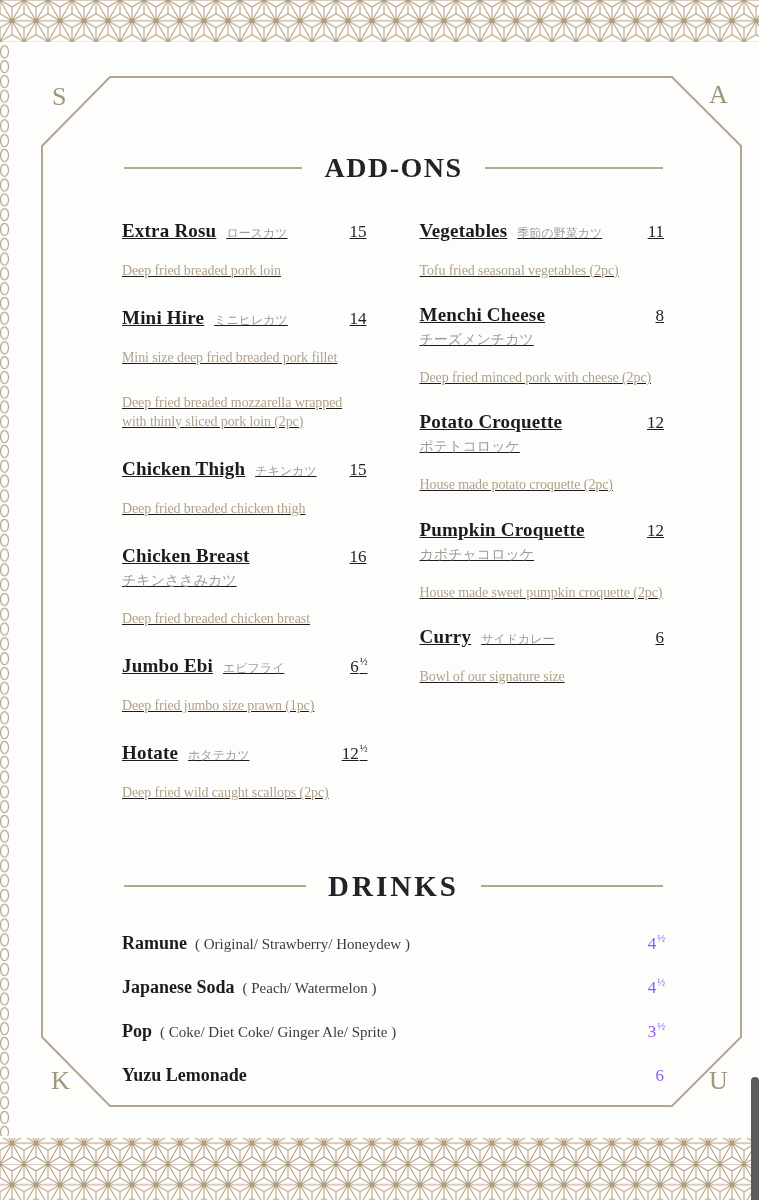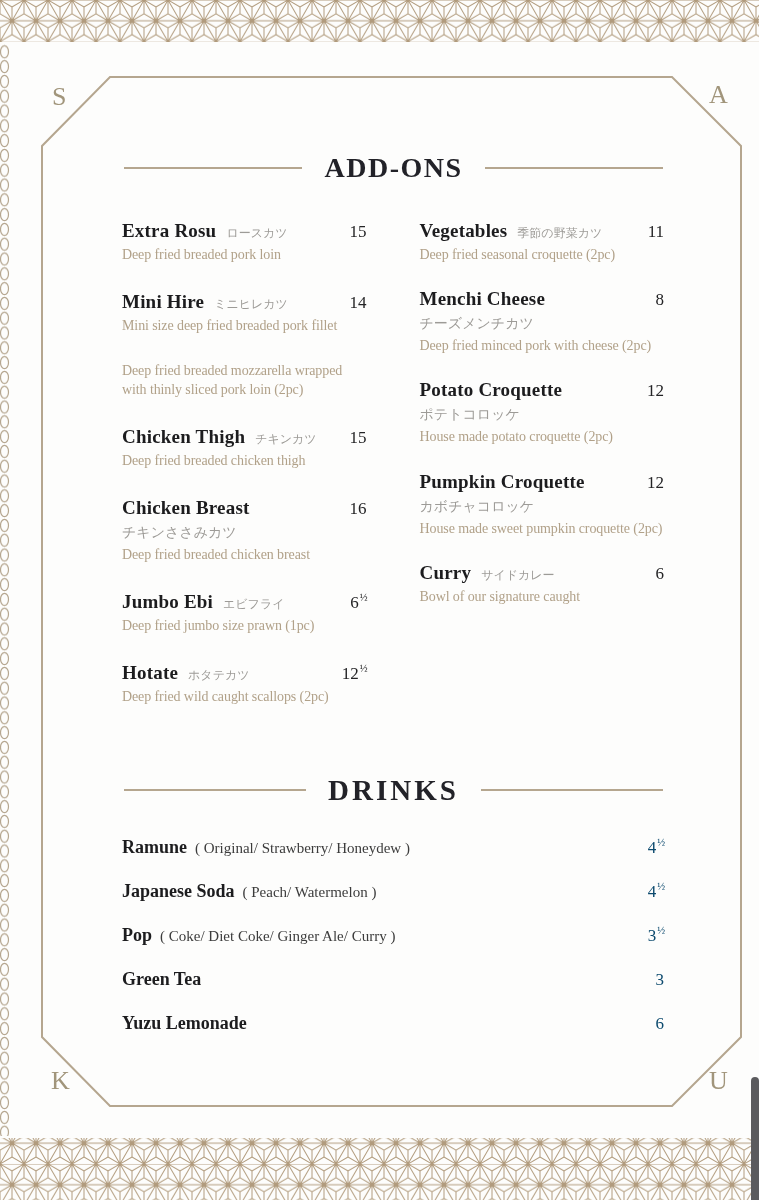--- a/index.html
+++ b/index.html
@@ -19,38 +19,38 @@
 
   .content{position:absolute;left:122px;top:152px;width:543px;}
 
   .sec-head{display:flex;align-items:center;gap:22px;margin:0 2px 36px 2px;}
   .rule{flex:1;height:2px;background:#b5a68f;}
   .sec-title{
     font-weight:700;font-size:28px;letter-spacing:1.5px;color:#222228;white-space:nowrap;
   }
   .sec-title.drinks{font-size:29px;letter-spacing:3px;}
 
-  .columns{display:flex;gap:52px;}
+  .columns{display:flex;gap:52px;text-decoration:underline;}
   .col{width:254px;}
 
   .item{margin-bottom:27px;}
   .col-right .item{margin-bottom:24px;}
   .head{display:flex;align-items:baseline;}
   .iname{font-weight:700;font-size:19px;letter-spacing:.2px;color:#1c1c1e;white-space:nowrap;}
   .jp{font-size:12px;color:#9d9b97;margin-left:10px;white-space:nowrap;}
   .price{margin-left:auto;font-size:17px;color:#242426;padding-left:6px;}
   .frac{font-size:10.5px;vertical-align:7px;margin-left:1px;}
   .jp-line{font-size:14px;color:#9d9b97;margin-top:5px;}
-  .desc{font-size:14px;color:#b1a189;margin-top:4px;line-height:1.3;letter-spacing:-0.1px;}
+  .desc{font-size:14px;color:#b1a189;margin-top:20px;line-height:1.3;letter-spacing:-0.1px;}
 
   .drinks-head{margin-top:40px;margin-bottom:24px;}
   .drink{display:flex;align-items:baseline;margin-bottom:15px;line-height:24px;}
   .dname{font-weight:700;font-size:18px;color:#1c1c1e;white-space:nowrap;}
   .options{font-size:15px;color:#3c3c3c;margin-left:8px;white-space:nowrap;}
-  .dprice{margin-left:auto;font-size:17px;color:#0c4a6e;}
+  .dprice{margin-left:auto;font-size:17px;color:#8b5cf6;}
 
   .scroll-thumb{
     position:absolute;right:0;top:1077px;width:8px;height:130px;
     background:#5b5b5e;border-radius:4px;
   }
 </style>
 </head>
 <body>
 
 <div class="page">
@@ -151,21 +151,21 @@
       </div>
 
       <div class="col col-right">
 
         <div class="item">
           <div class="head">
             <span class="iname">Vegetables</span>
             <span class="jp">季節の野菜カツ</span>
             <span class="price"><span>11</span><span class="frac"></span></span>
           </div>
-          <div class="desc">Deep fried seasonal croquette (2pc)</div>
+          <div class="desc">Tofu fried seasonal vegetables (2pc)</div>
         </div>
 
 
         <div class="item">
           <div class="head">
             <span class="iname">Menchi Cheese</span>
             <span class="price"><span>8</span><span class="frac"></span></span>
           </div>
           <div class="jp-line">チーズメンチカツ</div>
           <div class="desc">Deep fried minced pork with cheese (2pc)</div>
@@ -188,21 +188,21 @@
           <div class="jp-line">カボチャコロッケ</div>
           <div class="desc">House made sweet pumpkin croquette (2pc)</div>
         </div>
 
         <div class="item">
           <div class="head">
             <span class="iname">Curry</span>
             <span class="jp">サイドカレー</span>
             <span class="price"><span>6</span><span class="frac"></span></span>
           </div>
-          <div class="desc">Bowl of our signature caught</div>
+          <div class="desc">Bowl of our signature size</div>
         </div>
 
       </div>
     </div>
 
     <div class="sec-head drinks-head">
       <div class="rule"></div>
       <div class="sec-title drinks">DRINKS</div>
       <div class="rule"></div>
     </div>
@@ -213,26 +213,22 @@
         <span class="options">( Original/ Strawberry/ Honeydew )</span>
         <span class="dprice"><span>4</span><span class="frac">½</span></span>
       </div>
       <div class="drink">
         <span class="dname">Japanese Soda</span>
         <span class="options">( Peach/ Watermelon )</span>
         <span class="dprice"><span>4</span><span class="frac">½</span></span>
       </div>
       <div class="drink">
         <span class="dname">Pop</span>
-        <span class="options">( Coke/ Diet Coke/ Ginger Ale/ Curry )</span>
+        <span class="options">( Coke/ Diet Coke/ Ginger Ale/ Sprite )</span>
         <span class="dprice"><span>3</span><span class="frac">½</span></span>
-      </div>
-      <div class="drink">
-        <span class="dname">Green Tea</span>
-        <span class="dprice"><span>3</span><span class="frac"></span></span>
       </div>
       <div class="drink">
         <span class="dname">Yuzu Lemonade</span>
         <span class="dprice"><span>6</span><span class="frac"></span></span>
       </div>
     </div>
 
   </div>
 
   <div class="scroll-thumb"></div>

